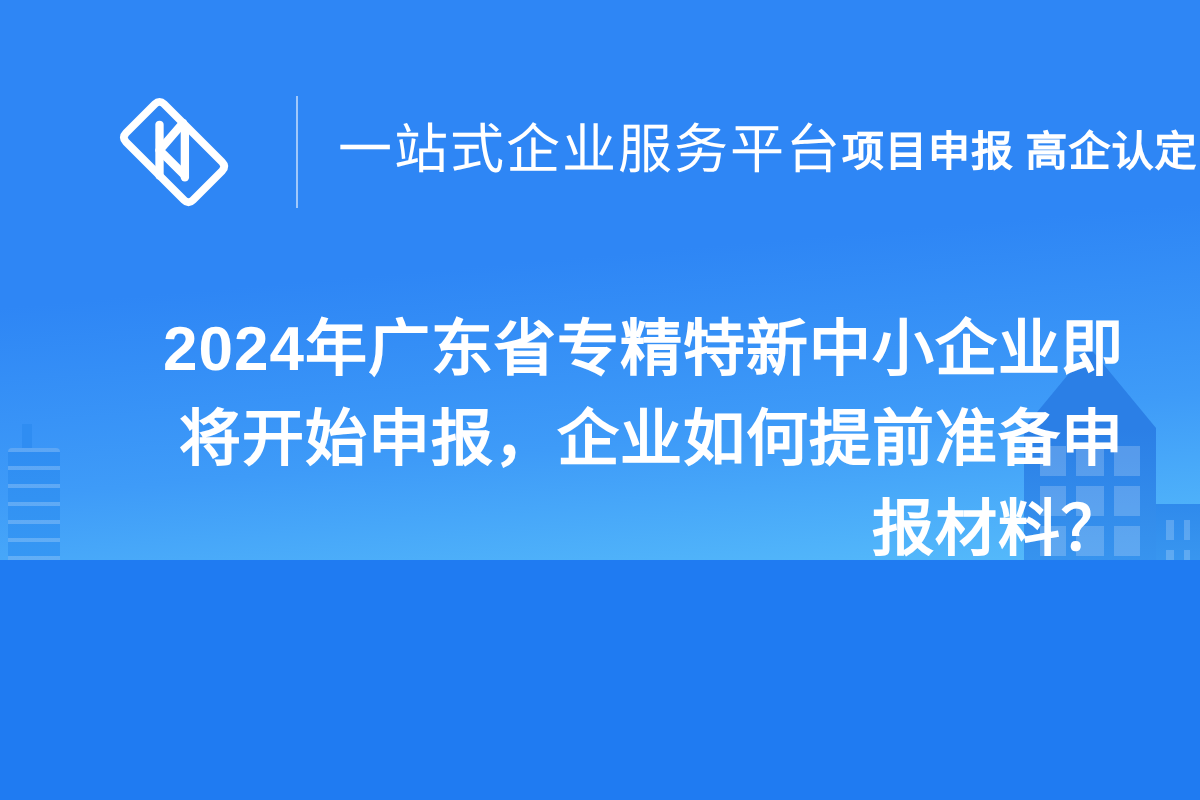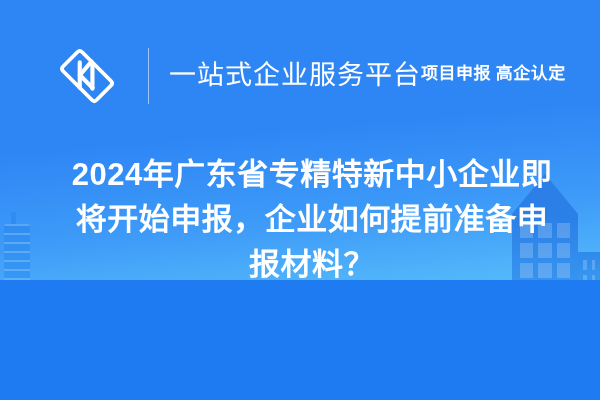--- a/index.html
+++ b/index.html
@@ -250,40 +250,40 @@
     color: #ffffff;
     font-size: 27px;
     font-weight: 400;
     letter-spacing: 1px;
     line-height: 1.15;
     white-space: nowrap;
   }
   .tagline-sub {
     color: #ffffff;
     font-family: "Liberation Serif", "DejaVu Serif", serif;
-    font-size: 17px;
+    font-size: 21px;
     font-weight: 700;
     letter-spacing: 0.5px;
     line-height: 1.2;
     margin-top: 4px;
     white-space: nowrap;
   }
 
   
   .title {
     position: absolute;
     left: 62px;
     top: 152px;
     width: 500px;
     color: #ffffff;
     font-size: 31px;
     font-weight: 700;
     line-height: 45px;
     letter-spacing: 0.5px;
-    text-align: center;
+    text-align: right;
     word-break: break-all;
   }
 </style>
 </head>
 <body>
 
 <div id="stage">
 
   <div class="skyline">
     <div class="tower-left-cap"></div>

